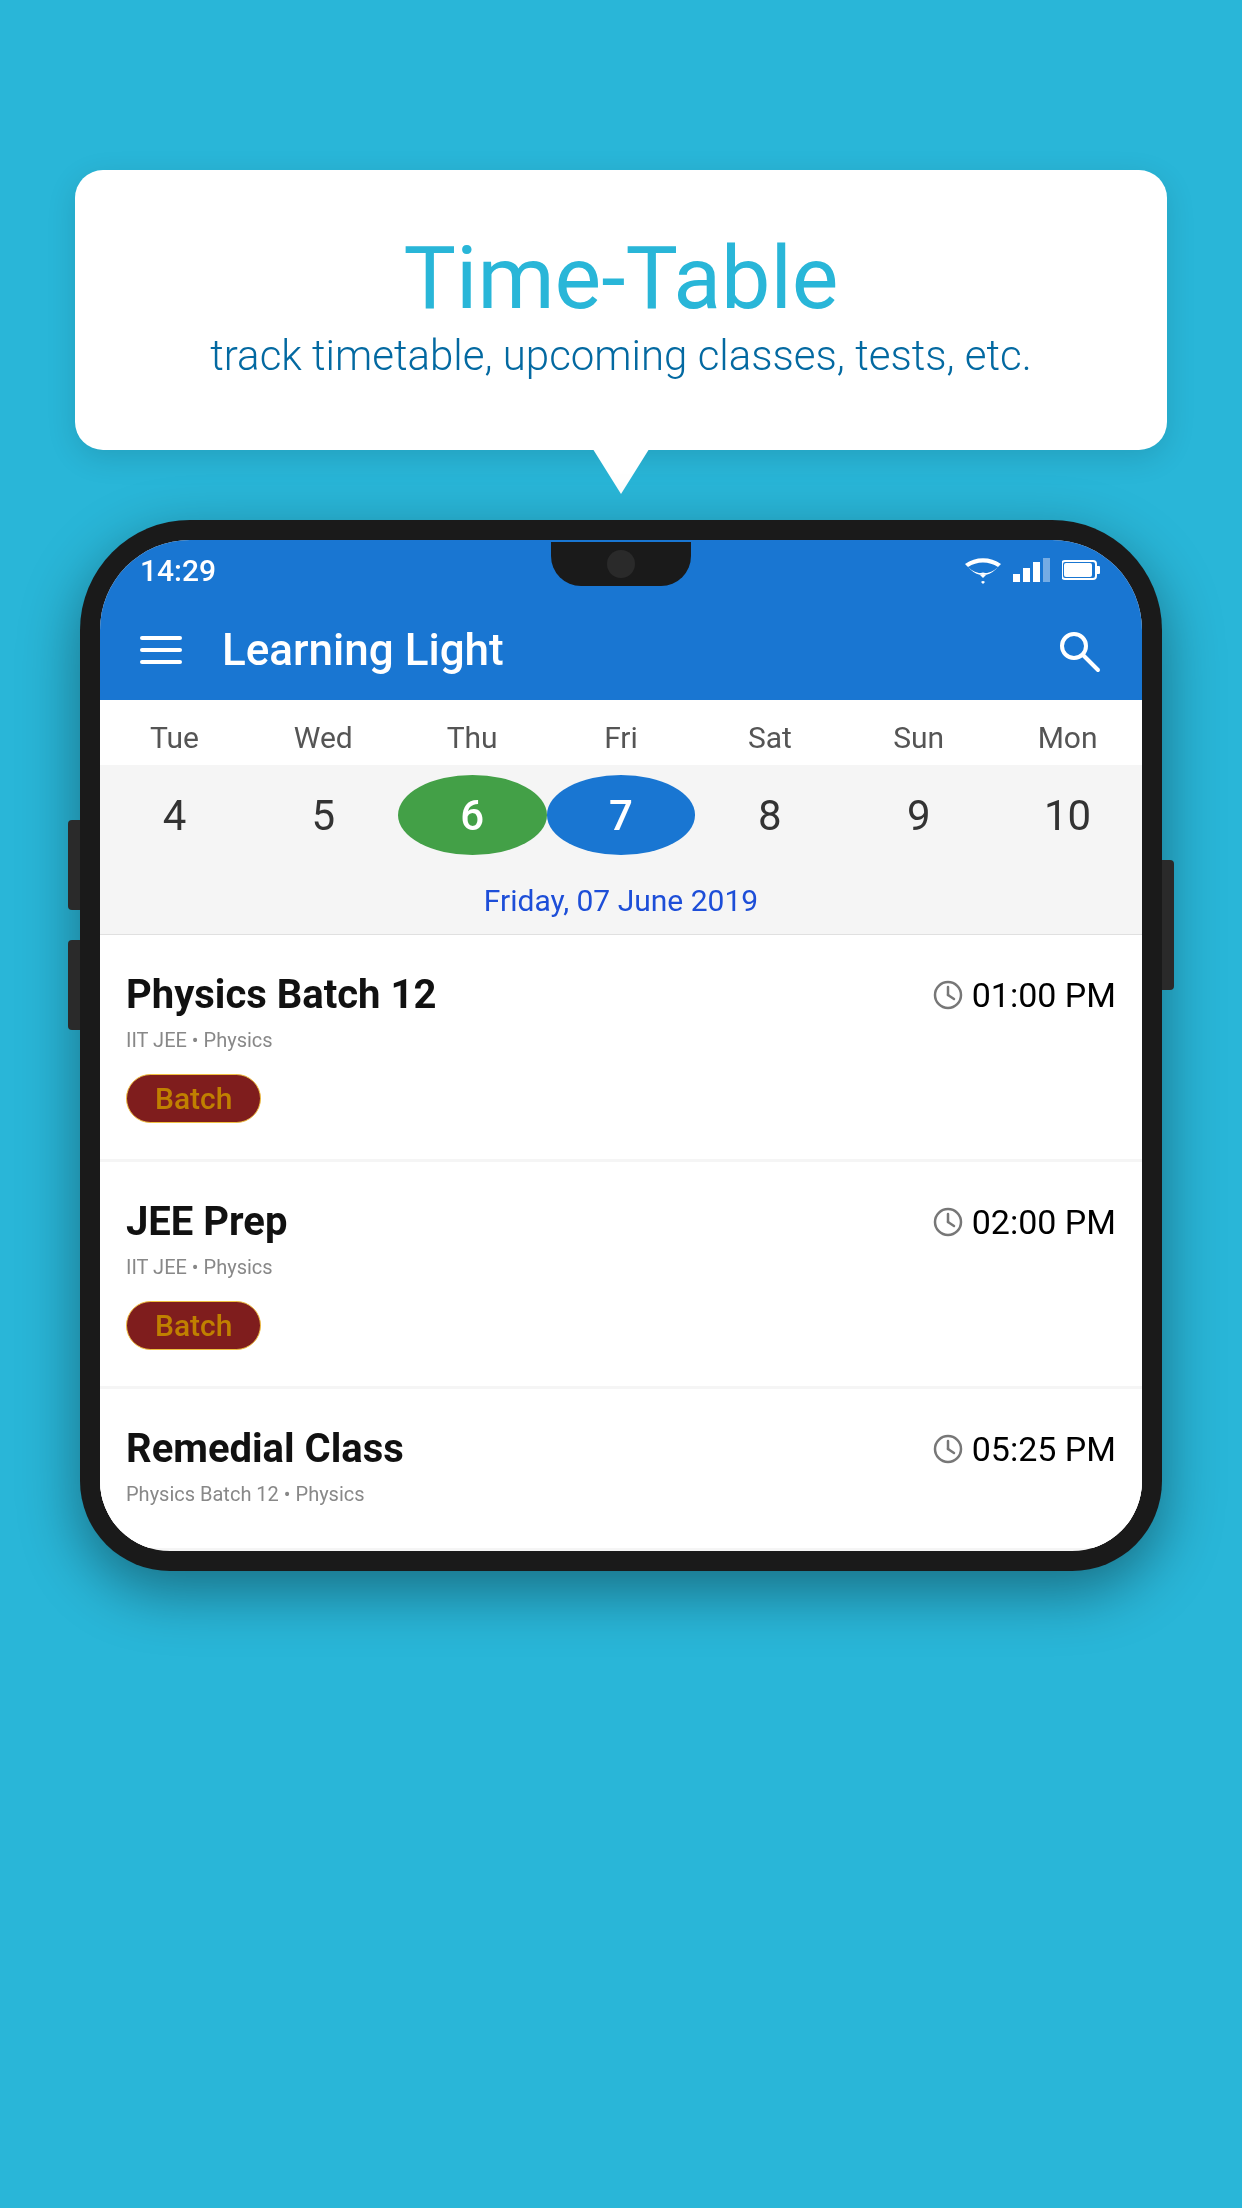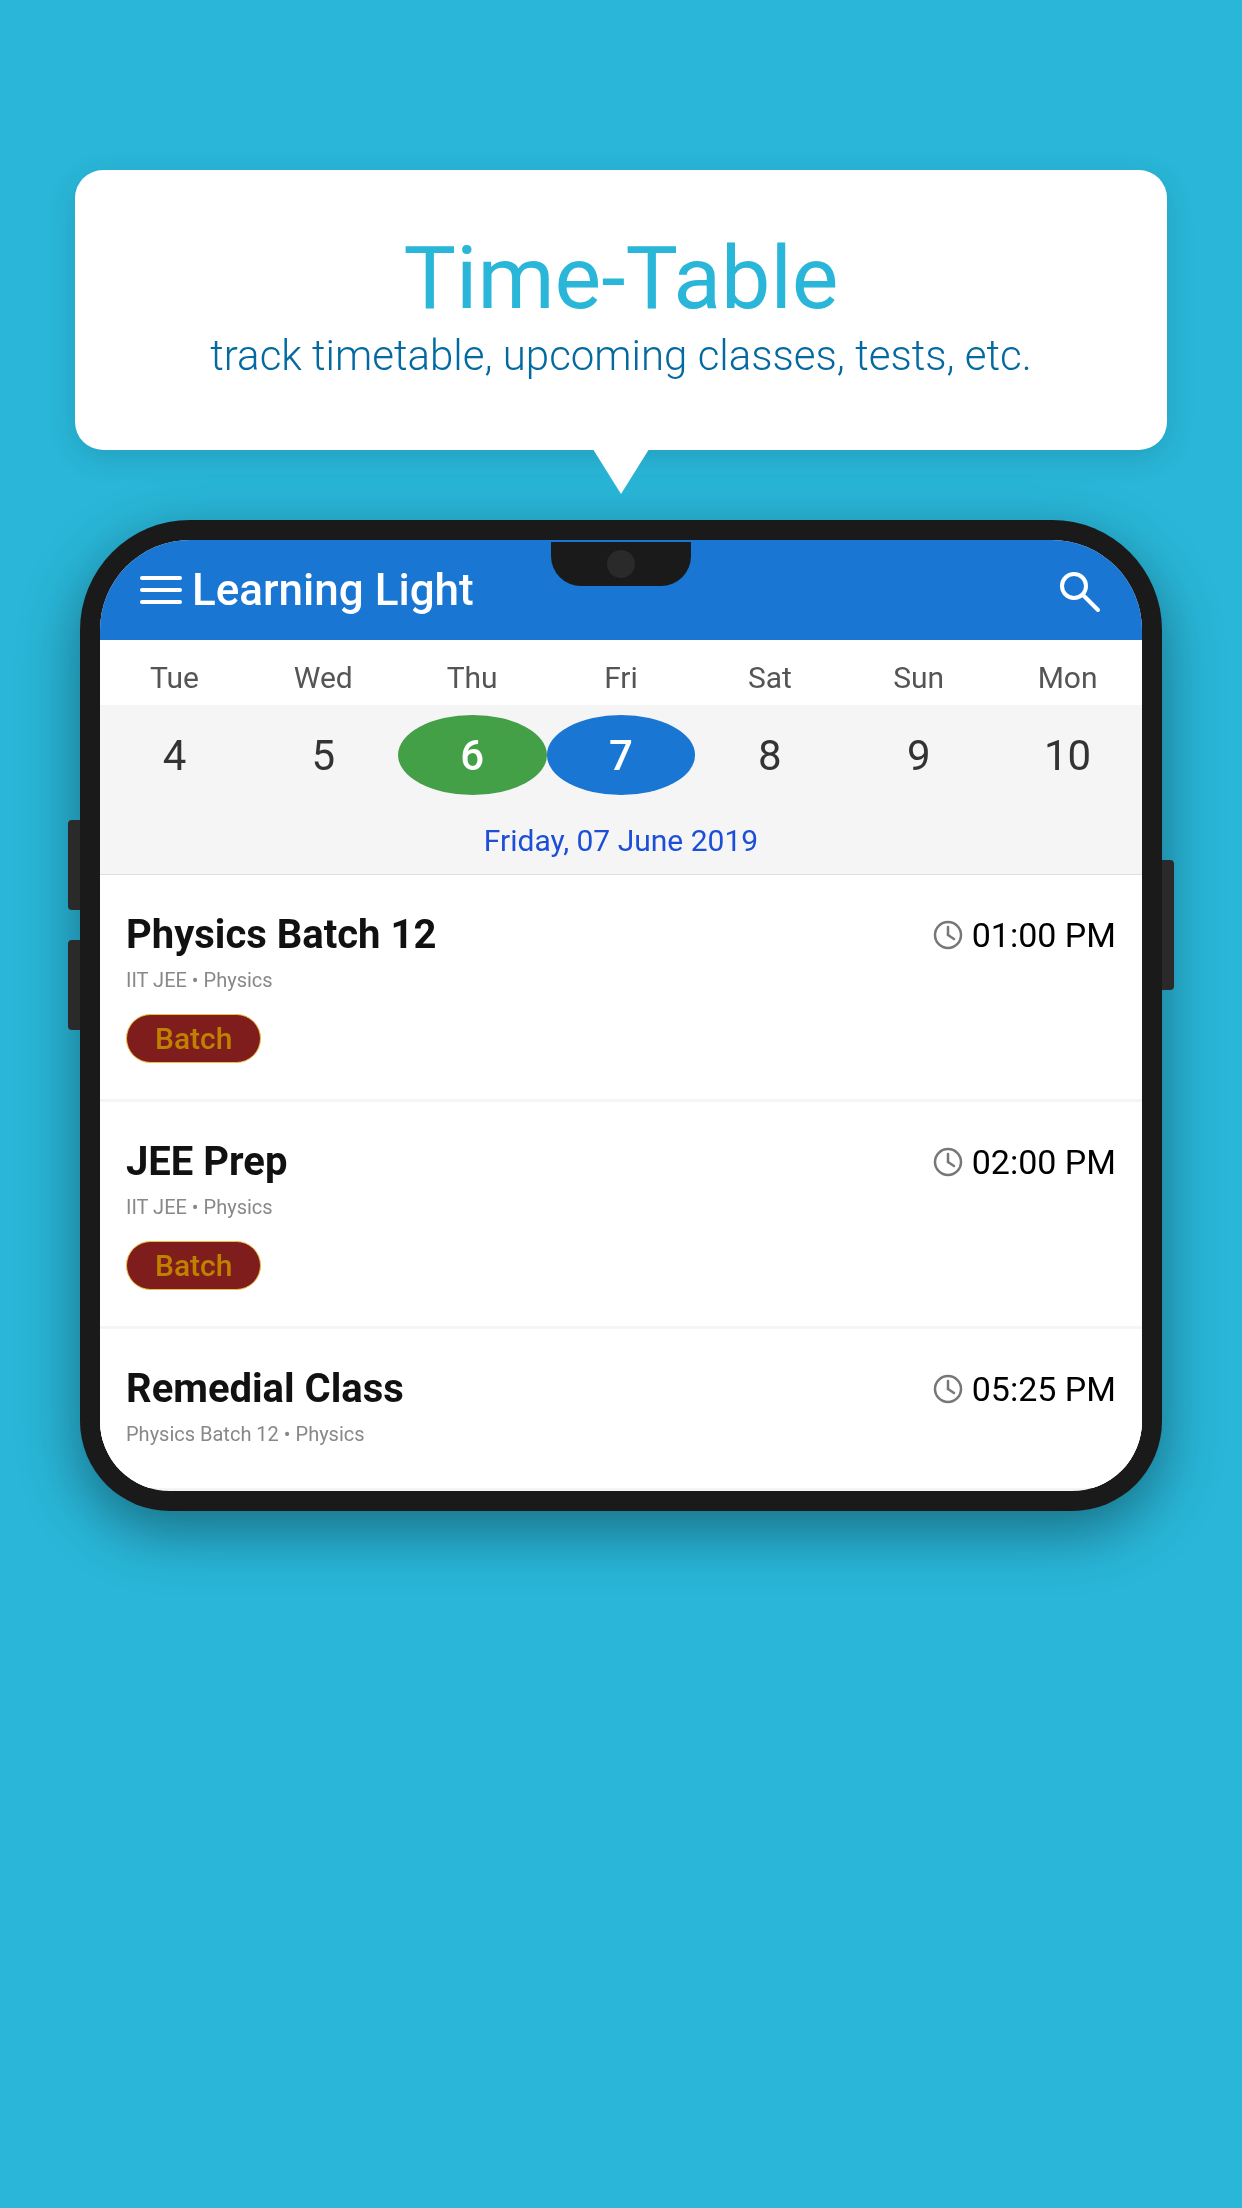--- a/index.html
+++ b/index.html
@@ -131,20 +131,21 @@
       width: 7px;
     }
 
     
     .app-bar {
       background: #1976d2;
       height: 100px;
       display: flex;
       align-items: center;
       padding: 0 40px;
+      gap: 30px;
     }
 
     .hamburger-icon {
       color: #fff;
       font-size: 44px;
       cursor: pointer;
       display: flex;
       flex-direction: column;
       gap: 8px;
       justify-content: center;
@@ -325,20 +326,42 @@
     <div class="vol-btn-left"></div>
     <div class="vol-btn-left2"></div>
     <div class="power-btn"></div>
 
     <div class="phone-notch">
       <div class="phone-notch-camera"></div>
     </div>
 
     <div class="phone-screen">
 
+      <div class="status-bar">
+        <span class="status-time">14:29</span>
+        <div class="status-icons">
+
+          <svg width="36" height="28" viewBox="0 0 36 28" fill="white">
+            <path d="M18 22l-4-4a6 6 0 018 0zM18 28l2-2a3 3 0 00-4 0zM6 14l-3-3a21 21 0 0030 0l-3 3a17 17 0 01-24 0zM0 8l3 3A27 27 0 0133 11l3-3A31 31 0 000 8z"></path>
+          </svg>
+
+          <div class="signal-bars">
+            <div class="signal-bar" style="height:8px"></div>
+            <div class="signal-bar" style="height:14px"></div>
+            <div class="signal-bar" style="height:20px"></div>
+            <div class="signal-bar" style="height:24px; opacity:0.4"></div>
+          </div>
+
+          <svg width="40" height="22" viewBox="0 0 40 22" fill="white">
+            <rect x="0" y="2" width="34" height="18" rx="3" ry="3" stroke="white" stroke-width="2" fill="none"></rect>
+            <rect x="34" y="7" width="4" height="8" rx="1" fill="white"></rect>
+            <rect x="2" y="4" width="28" height="14" rx="2" fill="white"></rect>
+          </svg>
+        </div>
+      </div>
 
       <div class="app-bar">
         <div class="hamburger-icon">
           <div class="hamburger-line"></div>
           <div class="hamburger-line"></div>
           <div class="hamburger-line"></div>
         </div>
         <span class="app-title">Learning Light</span>
         <svg width="48" height="48" viewBox="0 0 48 48" fill="white" style="cursor:pointer">
           <circle cx="20" cy="20" r="12" stroke="white" stroke-width="4" fill="none"></circle>

